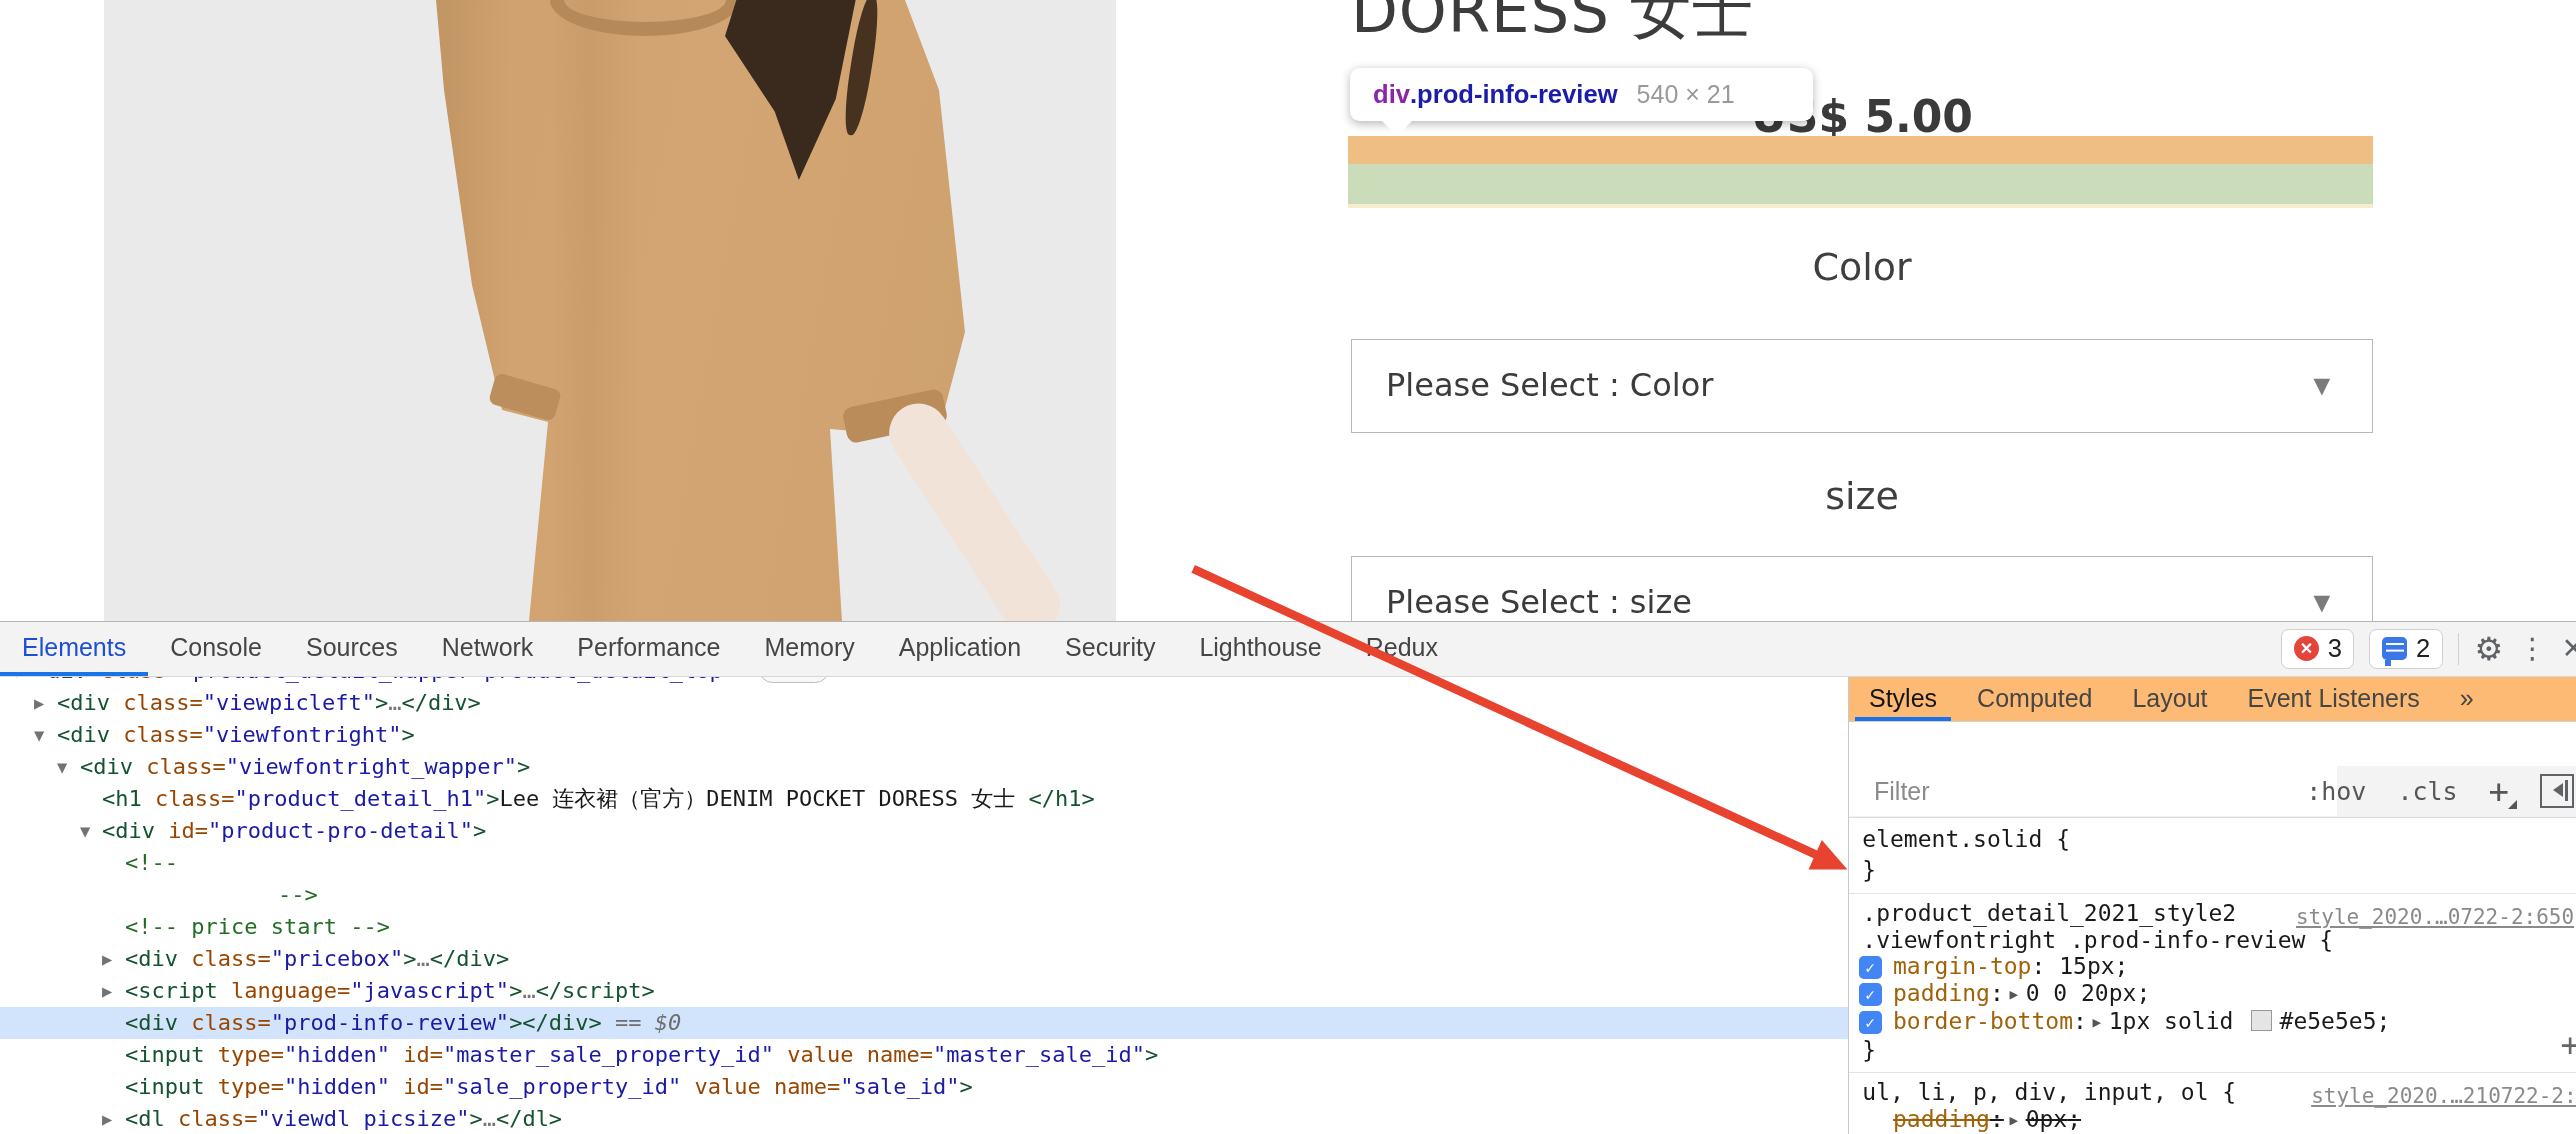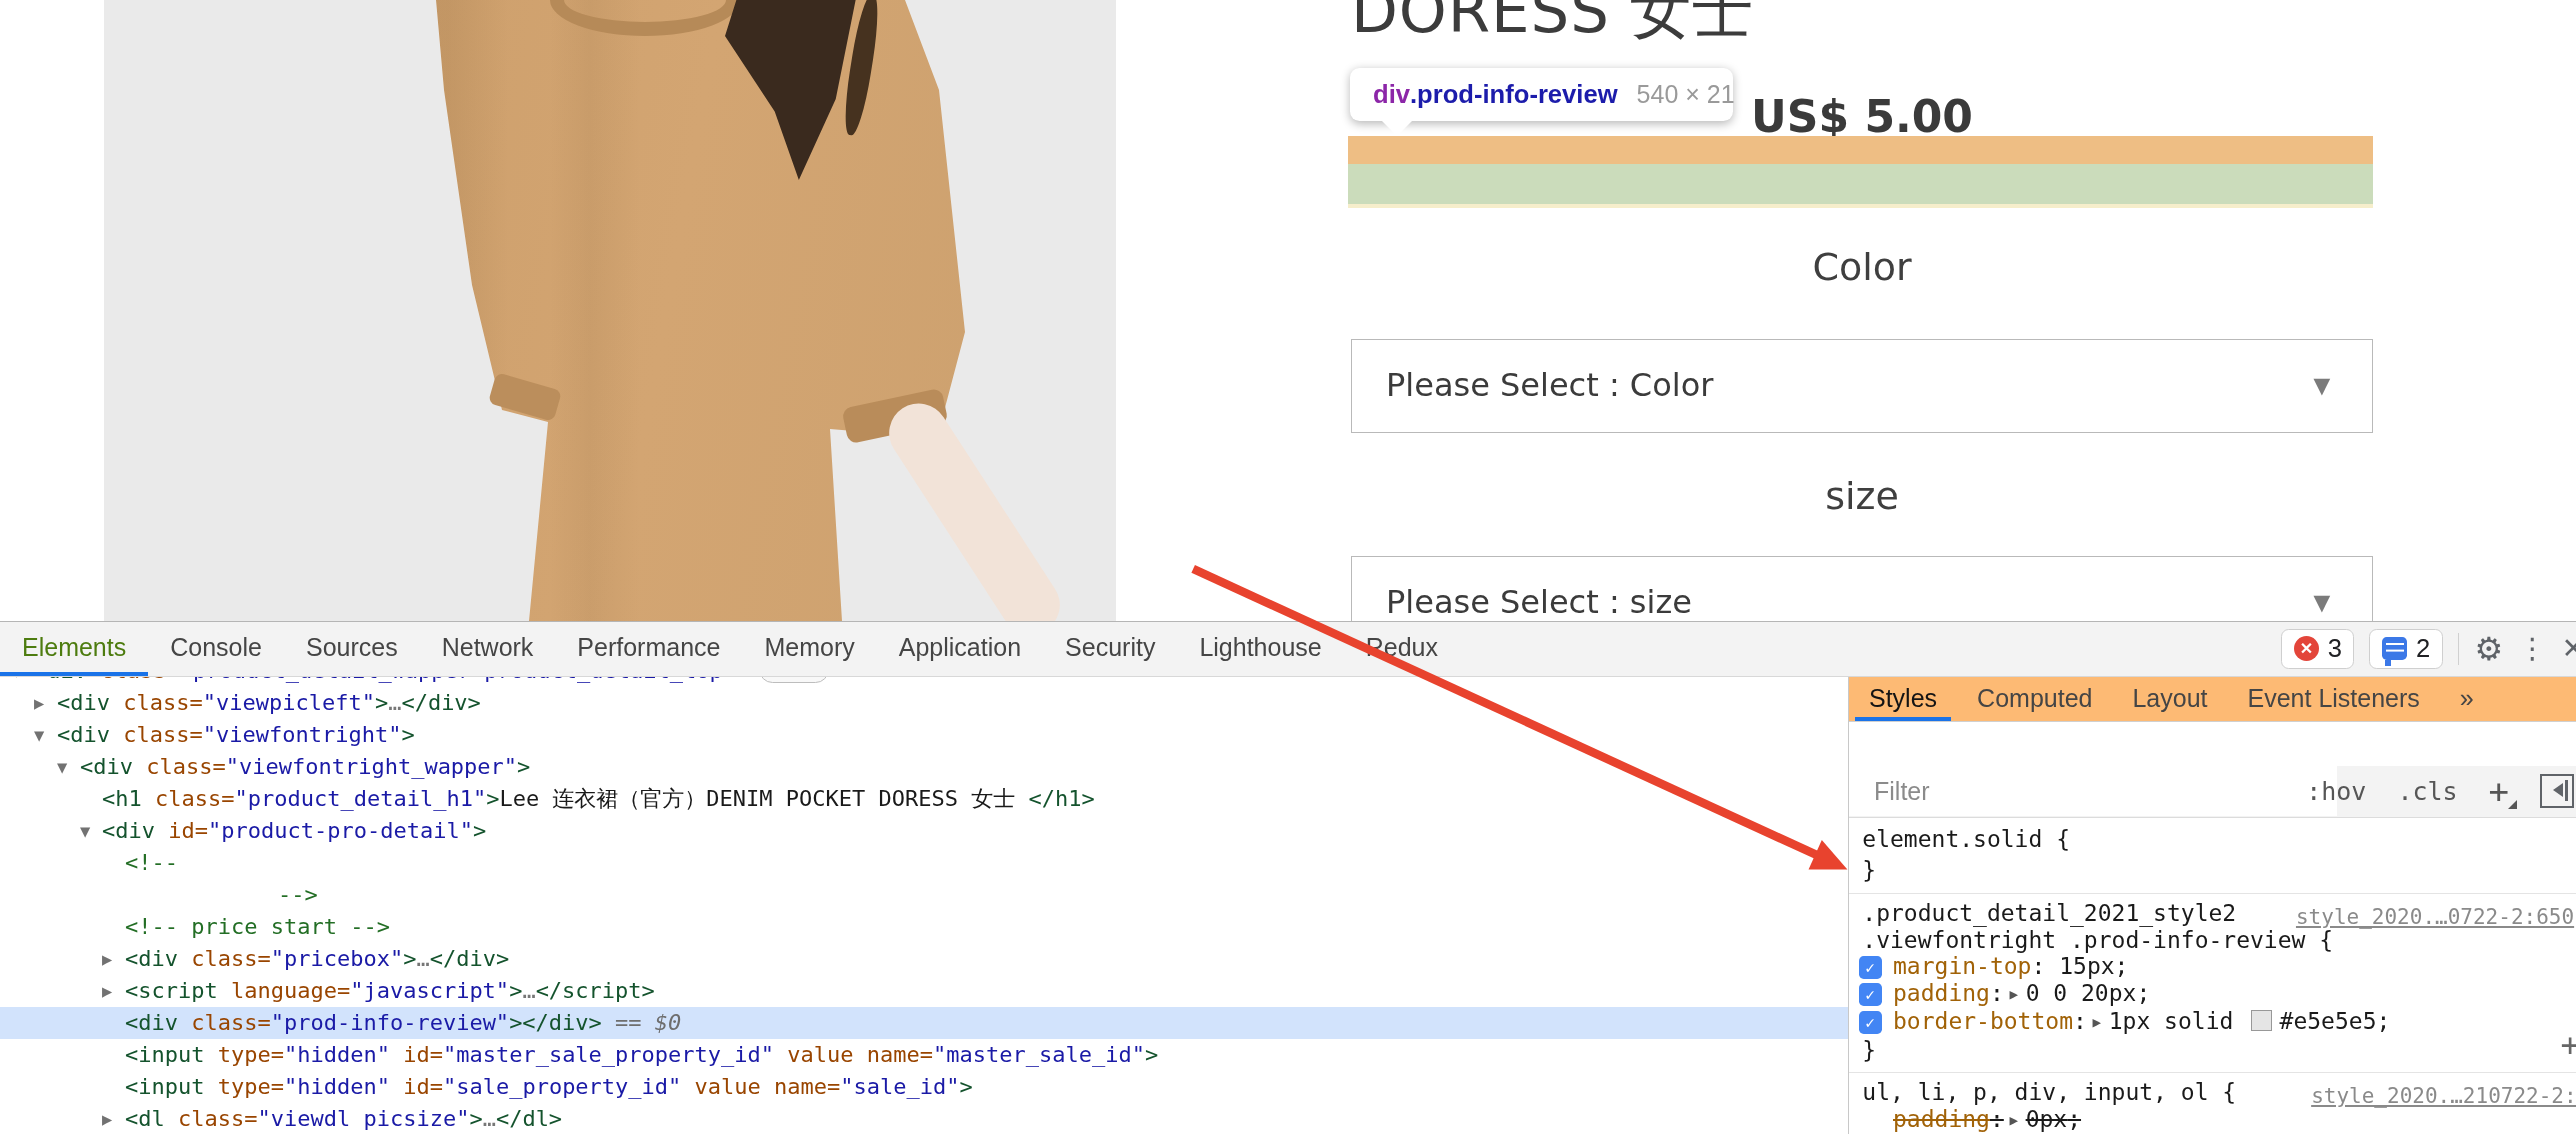--- a/index.html
+++ b/index.html
@@ -29,32 +29,32 @@
   .price { top:91px; text-align:center; font-family:"DejaVu Sans", sans-serif; font-size:44px; font-weight:600; color:#3a3a3a; }
   .hl { position:absolute; left:1348px; width:1025px; }
   .hl-margin { top:136px; height:28.5px; background:#eebe84; }
   .hl-padding { top:164px; height:40px; background:#cbdcbb; }
   .hl-border { top:204px; height:3.8px; background:#f6eecb; }
   .sec-head { text-align:center; font-family:"DejaVu Sans", sans-serif; font-size:38px; color:#3f3f3f; }
   .selbox { height:94px; border:1.9px solid #b9b9b9; background:#fff; position:absolute; }
   .selbox .sel-label { position:absolute; left:34px; top:0; line-height:90px; font-family:"DejaVu Sans", sans-serif; font-size:32px; color:#3b3b3b; }
   .selbox .sel-arrow { position:absolute; right:36px; top:0; line-height:90px; font-size:28.5px; color:#7b7b7b; }
 
-  .tip { position:absolute; left:1350px; top:68px; width:383px; height:53px; background:#fff; border-radius:9.5px;
+  .tip { position:absolute; left:1350px; top:68px; width:463px; height:53px; background:#fff; border-radius:9.5px;
     box-shadow:0 2.8px 9.5px rgba(0,0,0,.28); display:flex; align-items:center; padding-left:23px; z-index:20; white-space:nowrap; }
   .tip::after { content:""; position:absolute; left:32px; bottom:-15px; border:15px solid transparent; border-top-color:#fff; border-bottom:0; }
   .tip .t-tag { color:#8c26a8; font-weight:bold; font-size:25.6px; }
   .tip .t-cls { color:#1c1cab; font-weight:bold; font-size:25.6px; }
   .tip .t-dims { color:#9a9a9a; font-size:25px; margin-left:19px; }
 
   
   .devtools { position:absolute; left:0; top:621px; width:2576px; height:513px; background:#f3f3f3; border-top:1.9px solid #b5b5b5; z-index:10; }
   .dt-tabbar { position:relative; height:55px; border-bottom:1.9px solid #d8d8d8; display:flex; align-items:stretch; }
   .dt-tab { position:relative; padding:0 22px; line-height:51px; font-size:25px; color:#454545; cursor:default; }
-  .dt-tab.active { color:#4d7c0f; }
+  .dt-tab.active { color:#1d4ed8; }
   .dt-tab.active::after { content:""; position:absolute; left:0; right:0; bottom:0; height:3.8px; background:#1a73e8; }
   .dt-controls { position:absolute; right:0; top:0; height:53px; display:flex; align-items:center; gap:15px; padding-right:3.8px; }
   .pill { display:flex; align-items:center; gap:8.5px; height:40px; padding:0 11.4px; border:1.9px solid #cfcfcf; border-radius:7.6px; background:#fff; font-size:25.6px; color:#202124; }
   .err-ic { width:25.6px; height:25.6px; border-radius:50%; background:#e3453a; color:#fff; font-size:16px; font-weight:bold; text-align:center; line-height:25.6px; }
   .msg-ic { position:relative; width:25.6px; height:23px; background:#3b78e7; border-radius:4.7px; }
   .msg-ic::before { content:""; position:absolute; left:3.8px; top:5.7px; width:18px; height:2.8px; background:#fff; box-shadow:0 6.6px 0 #fff; }
   .msg-ic::after { content:""; position:absolute; left:2.8px; bottom:-5.7px; border:6.6px solid transparent; border-top-color:#3b78e7; border-left-color:#3b78e7; border-bottom:0; border-right:0; }
   .vsep { width:1.9px; height:32px; background:#d0d0d0; }
   .gear { font-size:32px; color:#5f6368; }
   .kebab { font-size:28.5px; color:#5f6368; letter-spacing:0; }

